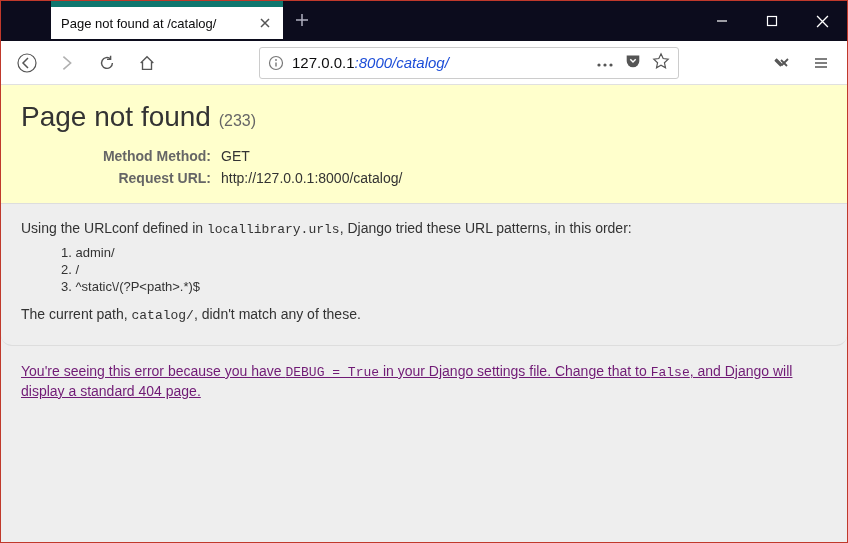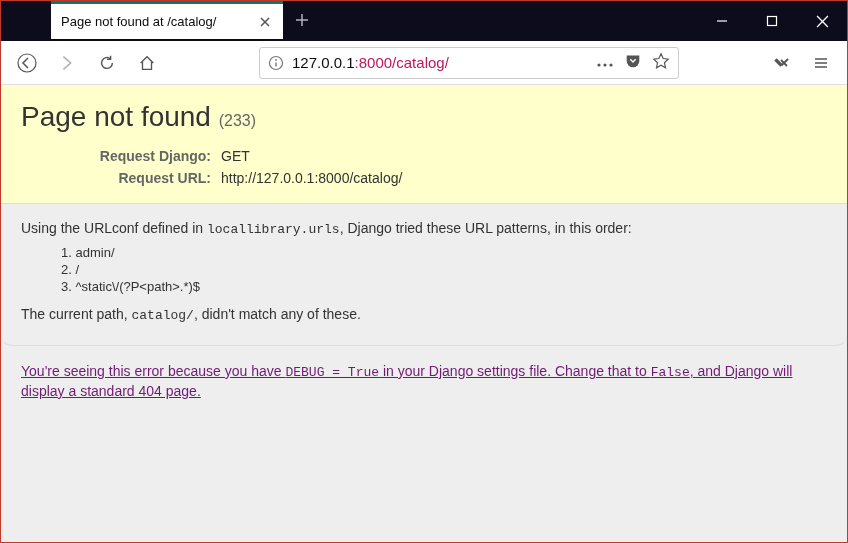--- a/index.html
+++ b/index.html
@@ -18,21 +18,21 @@
       align-items: flex-start;
     }
     .tab-area {
       display: flex;
       align-items: stretch;
       height: 100%;
       padding-left: 50px;
     }
     .tab {
       background: #ffffff;
-      border-top: 3px solid #0f766e;
+      border-top: 6px solid #0f766e;
       min-width: 232px;
       height: 38px;
       display: flex;
       align-items: center;
       padding: 0 10px;
       gap: 8px;
     }
     .tab-title {
       font-size: 13px;
       color: #0c0c0d;
@@ -109,21 +109,21 @@
     }
     .url-text {
       flex: 1;
       font-size: 15px;
       color: #777;
       border: none;
       outline: none;
       background: transparent;
     }
     .url-host { color: #0c0c0d; }
-    .url-rest { color: #be185d; }
+    .url-rest { color: #1d4ed8; font-style: italic; }
     .url-right {
       display: flex;
       align-items: center;
       gap: 10px;
     }
     .content {
       background: #eeeeee;
     }
     .error-header {
       background: #ffffcc;
@@ -298,21 +298,21 @@
 </div>
 
 <div class="content">
   <div class="error-header">
     <h1 class="error-title">
       <span>Page not found</span>
       <span class="error-code">(233)</span>
     </h1>
     <div class="meta-table">
       <div class="meta-row">
-        <div class="meta-label">Request Django:</div>
+        <div class="meta-label">Method Method:</div>
         <div class="meta-value">GET</div>
       </div>
       <div class="meta-row">
         <div class="meta-label">Request URL:</div>
         <div class="meta-value">http://127.0.0.1:8000/catalog/</div>
       </div>
     </div>
   </div>
 
   <div class="error-body">

